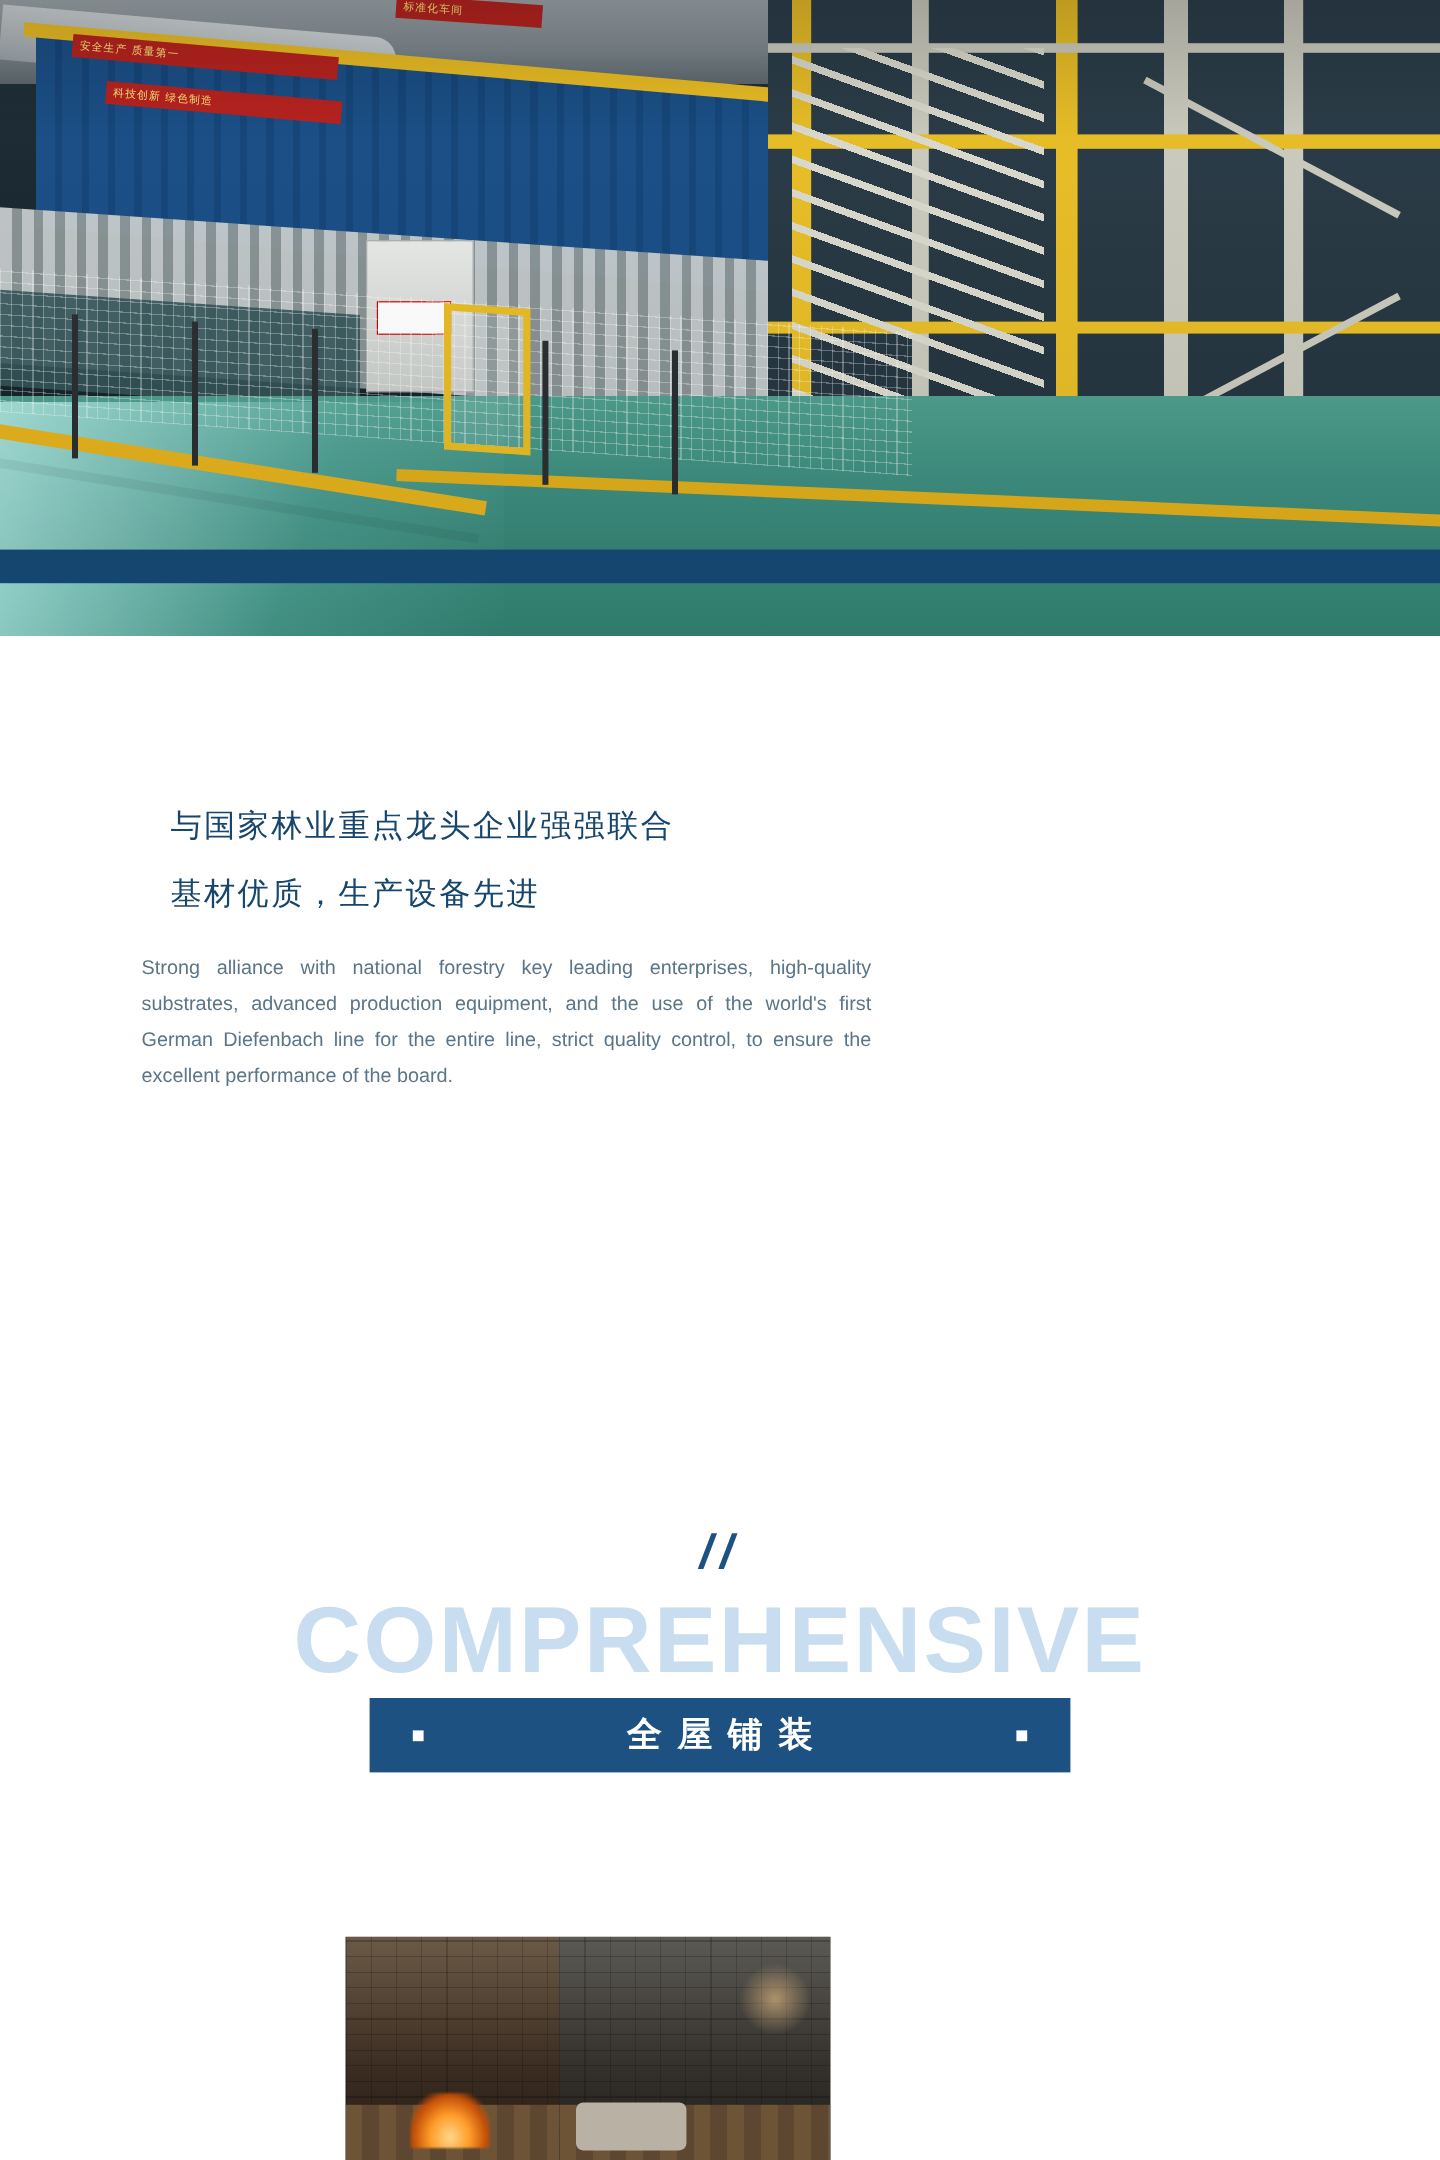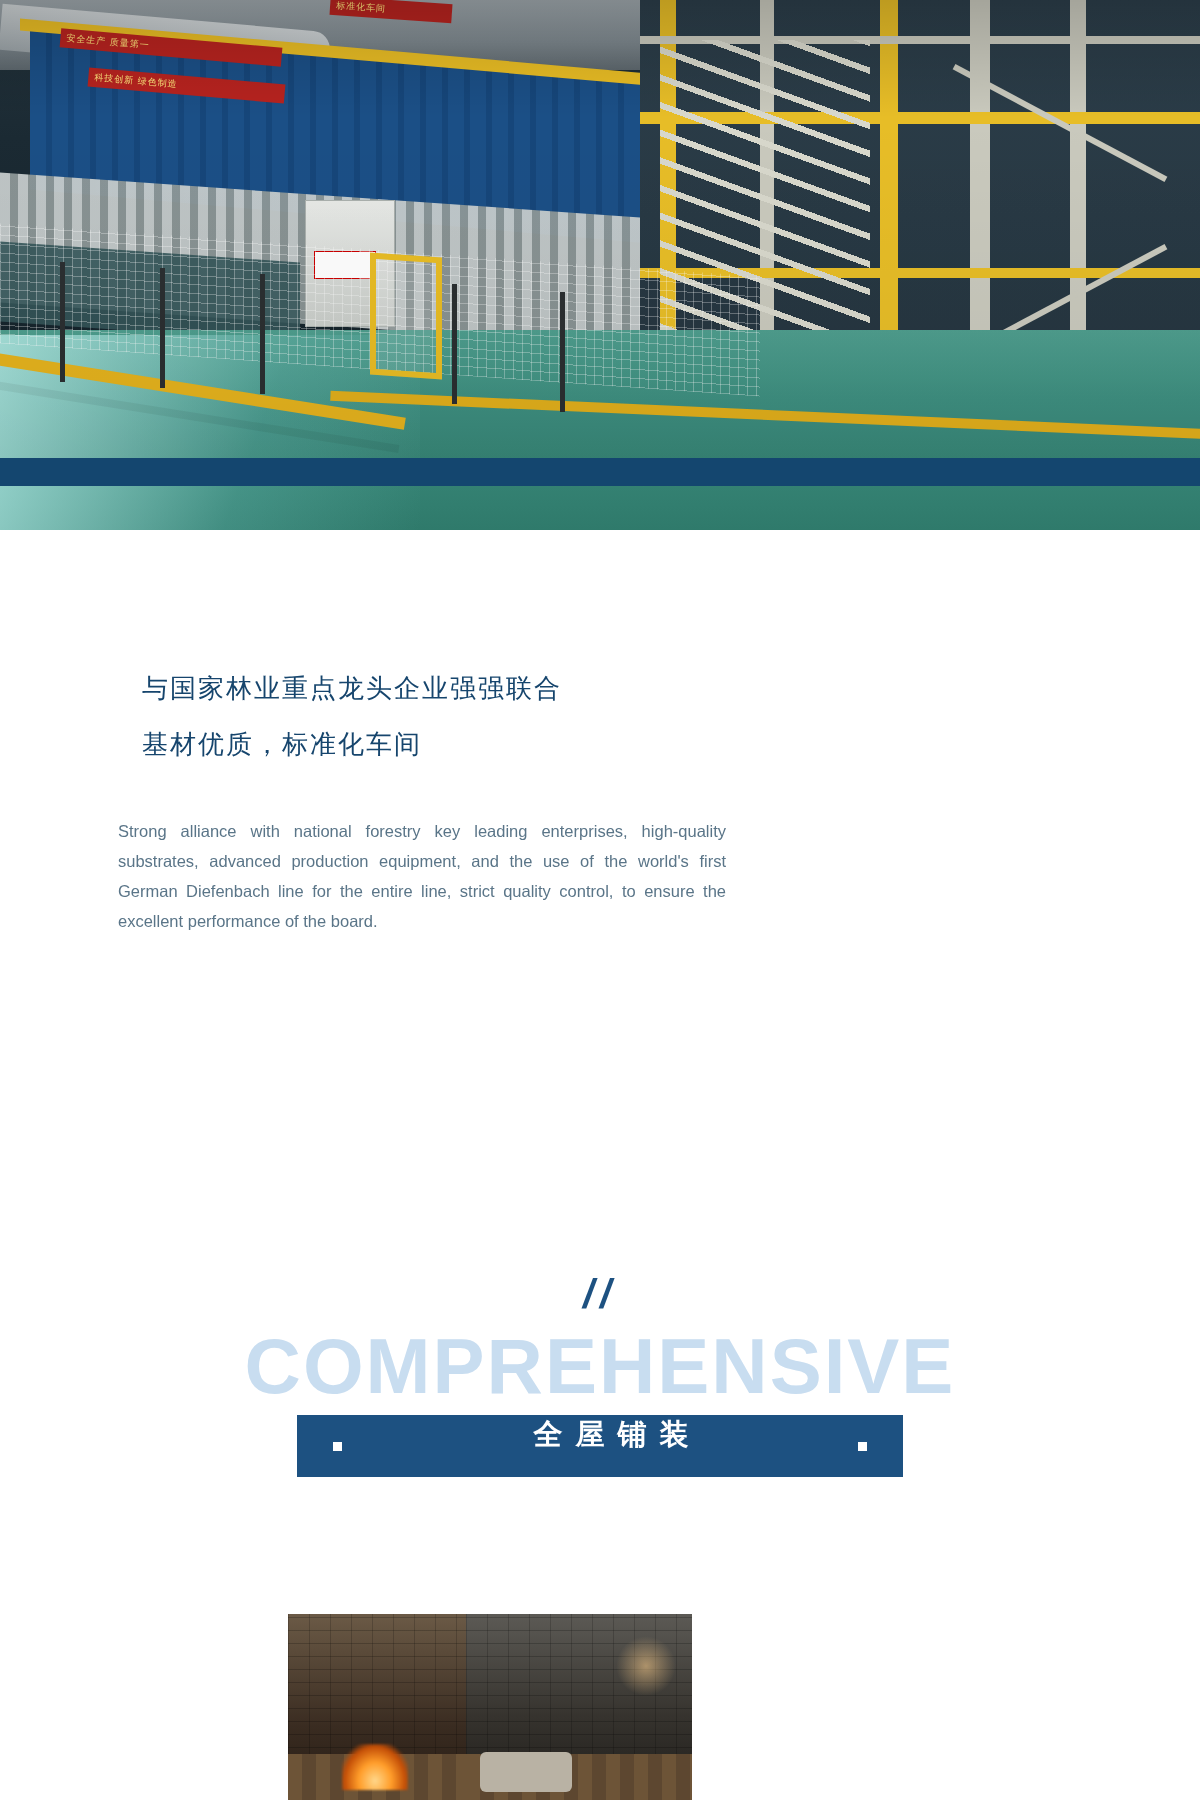--- a/index.html
+++ b/index.html
@@ -209,21 +209,21 @@
   .cn-line {
     color: #16456d;
     font-size: 26px;
     line-height: 56px;
     letter-spacing: 2px;
     font-weight: 500;
     white-space: nowrap;
     margin-left: 24px;
   }
   .en-para {
-    margin-top: 44px;
+    margin-top: 20px;
     width: 608px;
     color: #5a7588;
     font-size: 16.5px;
     line-height: 30px;
     text-align: justify;
     text-justify: inter-word;
   }
 
   
   .section-heading {
@@ -251,23 +251,22 @@
   }
   .cn-badge {
     position: absolute;
     left: 50%;
     transform: translateX(-50%);
     top: 1415px;
     width: 584px;
     height: 62px;
     background: #1d5181;
     display: flex;
-    align-items: flex-start;
+    align-items: center;
     justify-content: center;
-    padding-left: 22px;
   }
   .cn-badge .txt {
     color: #ffffff;
     font-size: 29px;
     letter-spacing: 13px;
     font-weight: 700;
     padding-left: 13px;
   }
   .sq {
     position: absolute;
@@ -380,21 +379,21 @@
     <div class="post" style="left:560px; top:292px;"></div>
     <div class="yellow-gate"></div>
 
     <div class="hero-fade"></div>
   </div>
   <div class="hero-bottom-bar"></div>
 </div>
 
 <div class="copy-block">
   <div class="cn-line">与国家林业重点龙头企业强强联合</div>
-  <div class="cn-line">基材优质，标准化车间</div>
+  <div class="cn-line">基材优质，生产设备先进</div>
   <div class="en-para">Strong alliance with national forestry key leading enterprises, high-quality substrates, advanced production equipment, and the use of the world's first German Diefenbach line for the entire line, strict quality control, to ensure the excellent performance of the board.</div>
 </div>
 
 <div class="section-heading">
   <div class="slashes">//</div>
   <div class="ghost-word">COMPREHENSIVE</div>
 </div>
 
 <div class="cn-badge">
   <span class="sq left"></span>

